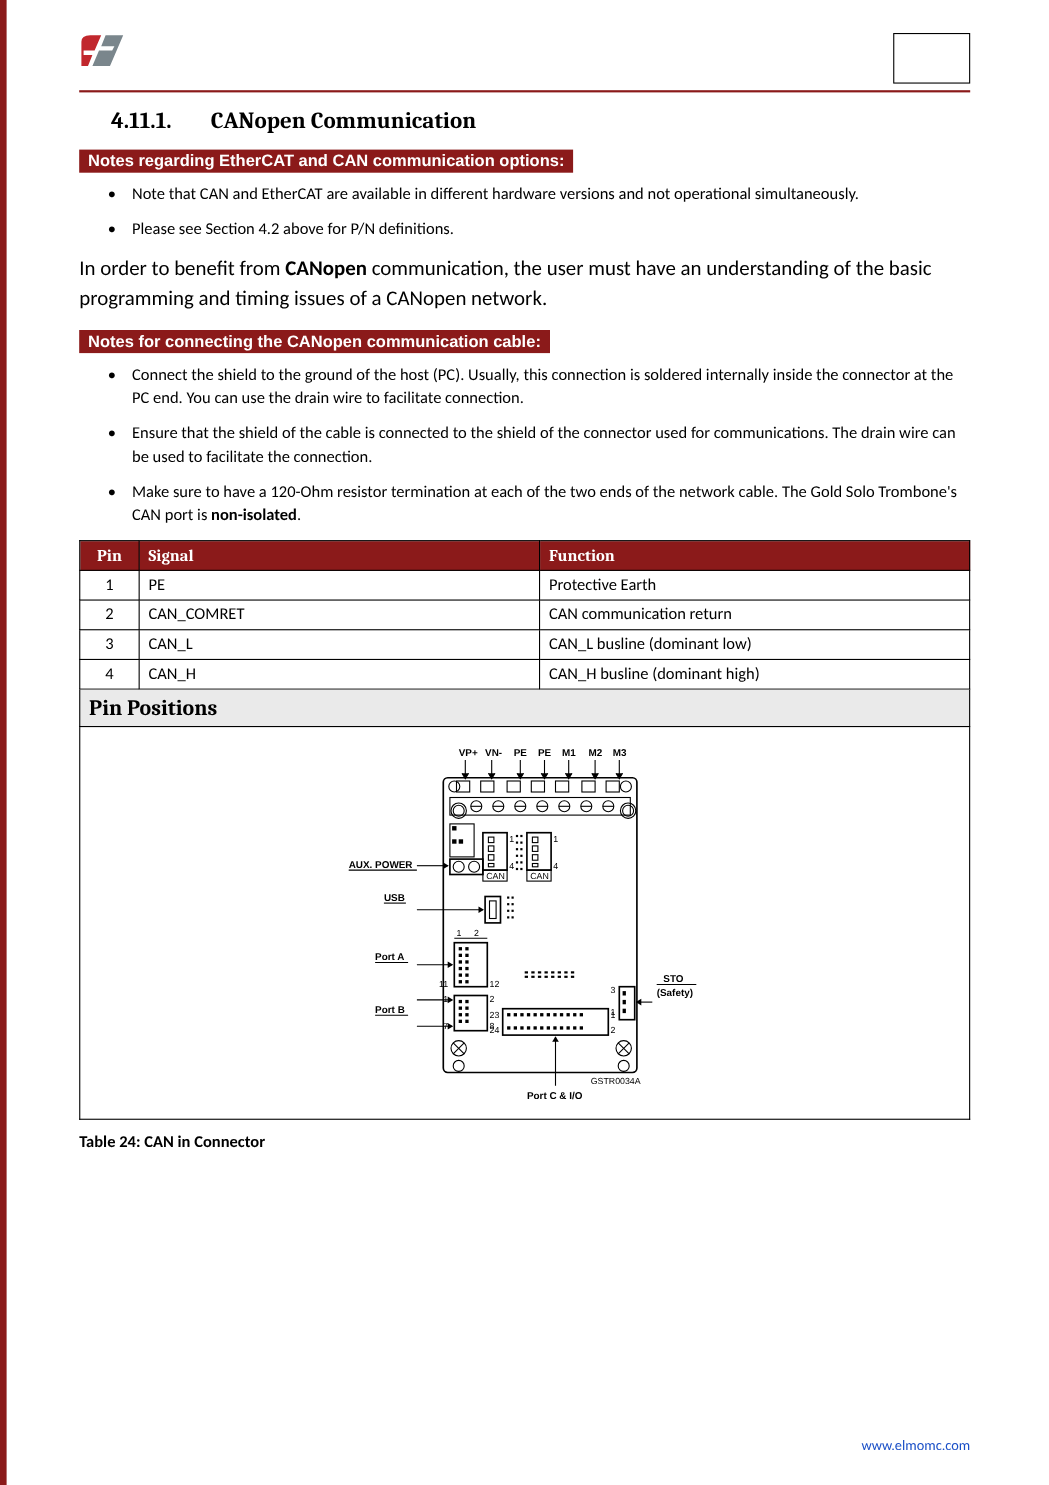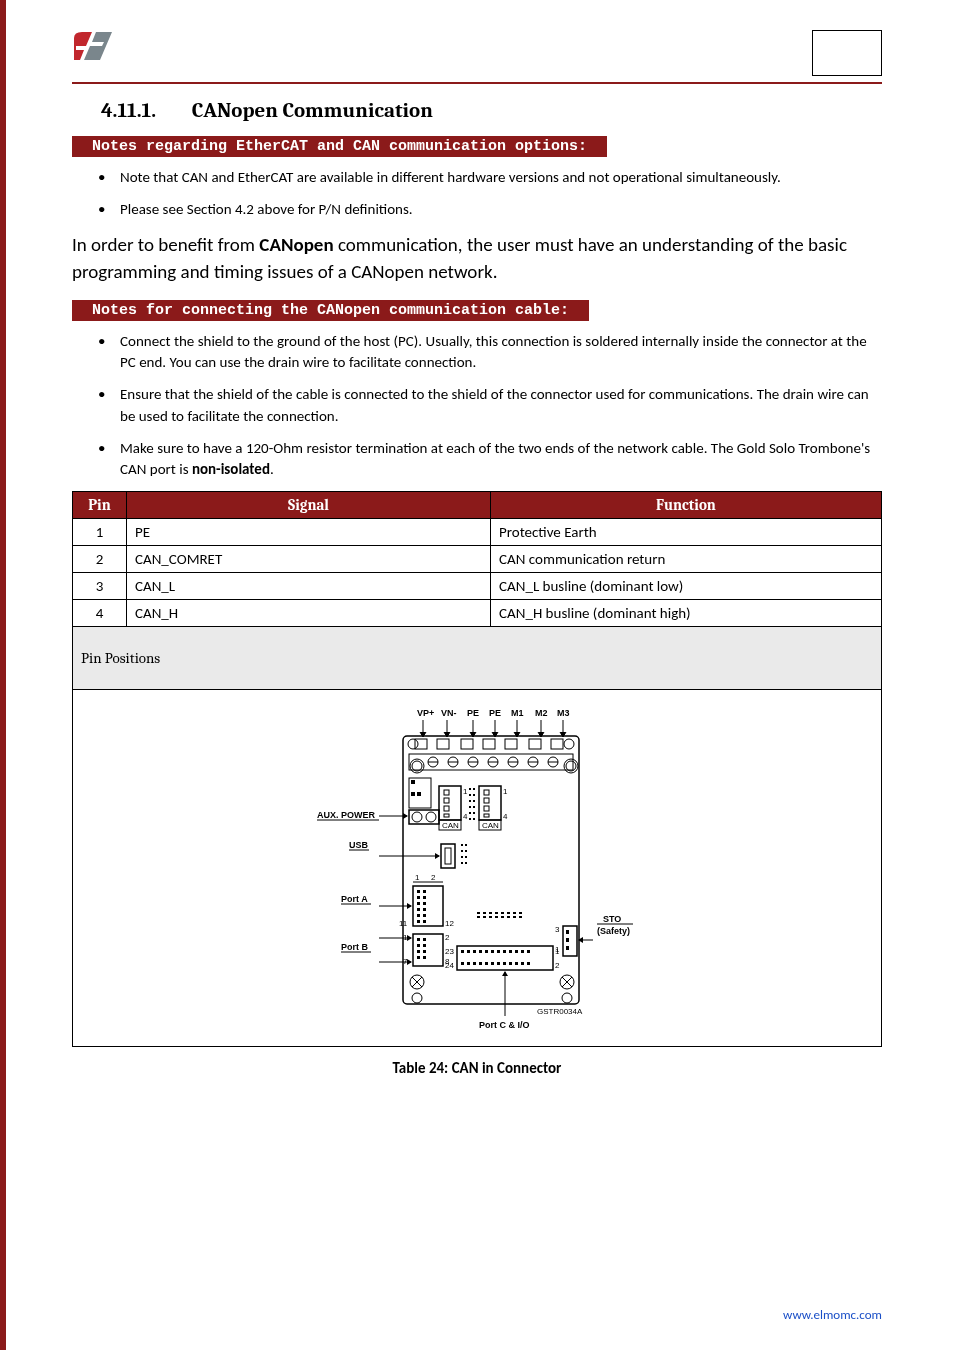--- a/index.html
+++ b/index.html
@@ -5,34 +5,34 @@
   * { box-sizing: border-box; margin: 0; padding: 0; }
   html, body { width: 954px; height: 1350px; font-family: "Segoe UI", Calibri, Arial, sans-serif; background: #fff; color: #000; }
   .page { position: relative; width: 954px; height: 1350px; padding: 30px 72px 30px 72px; }
   .red-bar { position: absolute; left: 0; top: 0; width: 6px; height: 100%; background: #8b1a1a; }
   .header { display: flex; justify-content: space-between; align-items: flex-start; margin-bottom: 6px; height: 46px; }
   .logo { width: 44px; height: 34px; }
   .corner-box { width: 70px; height: 46px; border: 1px solid #000; }
   .hr { border: none; border-top: 2px solid #8b1a1a; margin: 0 0 14px 0; }
   h2.section-title { font-family: Cambria, Georgia, serif; font-weight: bold; font-size: 21px; margin-bottom: 10px; }
   h2.section-title .num { display: inline-block; min-width: 86px; margin-left: 29px; }
-  .note-banner { display: inline-block; background: #8b1a1a; color: #fff; font-family: Liberation Mono, monospace; font-weight: bold; font-size: 15px; padding: 2px 20px; margin: 4px 0 10px 0; }
+  .note-banner { display: inline-block; background: #8b1a1a; color: #fff; font-family: Liberation Sans, sans-serif; font-weight: bold; font-size: 15px; padding: 2px 8px; margin: 4px 0 10px 0; }
   ul.bullets { list-style: none; padding-left: 26px; margin-bottom: 10px; }
   ul.bullets > li { position: relative; font-size: 15px; line-height: 1.45; margin-bottom: 10px; padding-left: 22px; }
   ul.bullets > li::before { content: "•"; position: absolute; left: 0; top: 0; font-size: 15px; }
   p.body { font-size: 19px; line-height: 1.45; margin-bottom: 10px; }
   b { font-weight: bold; }
   table.pin-table { width: 100%; border-collapse: collapse; margin: 6px 0 0 0; }
   table.pin-table th, table.pin-table td { border: 1px solid #000; padding: 4px 8px; font-size: 15px; }
-  table.pin-table th { background: #8b1a1a; color: #fff; font-family: Cambria, Georgia, serif; font-weight: bold; text-align: center; }
+  table.pin-table th { background: #8b1a1a; color: #fff; font-family: Cambria, Georgia, serif; font-weight: bold; text-align: left; }
   table.pin-table th.pin-col, table.pin-table td.pin-col { width: 54px; text-align: center; }
-  .pinpos-header { background: #eaeaea; font-family: Cambria, Georgia, serif; font-weight: normal; font-size: 15px; padding: 22px 8px; border: 1px solid #000; border-top: none; }
+  .pinpos-header { background: #eaeaea; font-family: Cambria, Georgia, serif; font-weight: bold; font-size: 20px; padding: 5px 8px; border: 1px solid #000; border-top: none; }
   .diagram-cell { border: 1px solid #000; border-top: none; padding: 16px 0 10px 0; text-align: right; }
   .diagram-cell svg { display: block; margin: 0 auto; }
-  .caption { text-align: center; font-weight: bold; font-size: 15px; margin-top: 12px; }
+  .caption { text-align: left; font-weight: bold; font-size: 15px; margin-top: 12px; }
   .footer-link { position: absolute; right: 72px; bottom: 28px; font-size: 13px; color: #1a4fc7; }
 </style>
 </head>
 <body>
 
 <div class="page">
   <div class="red-bar"></div>
 
   <div class="header">
     <svg class="logo" viewBox="0 0 44 34">

